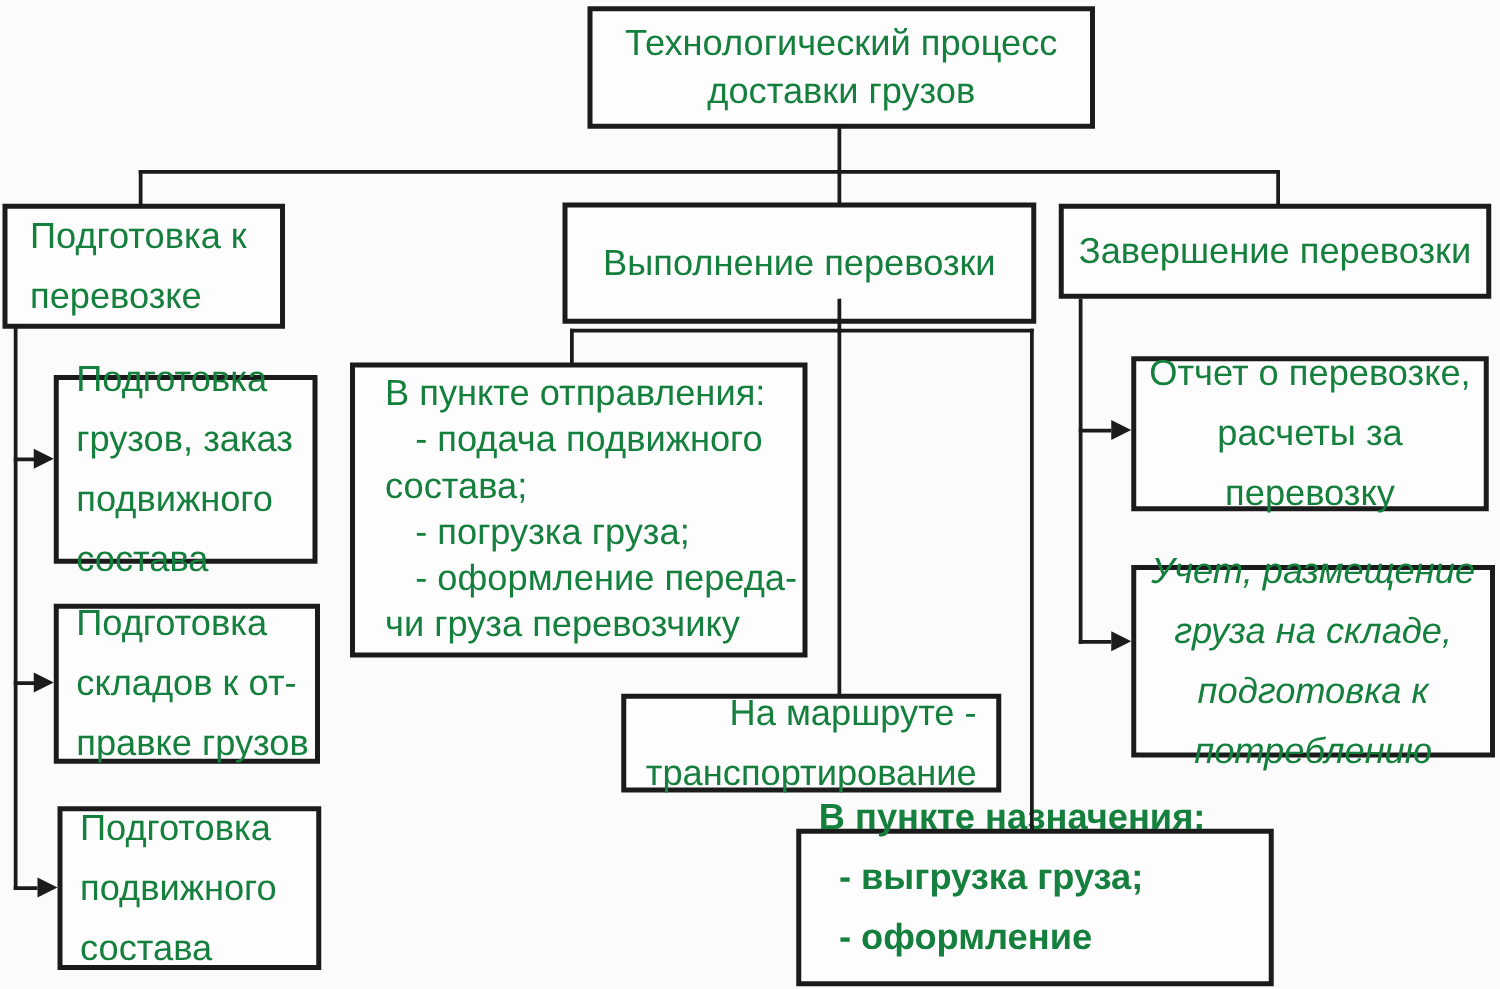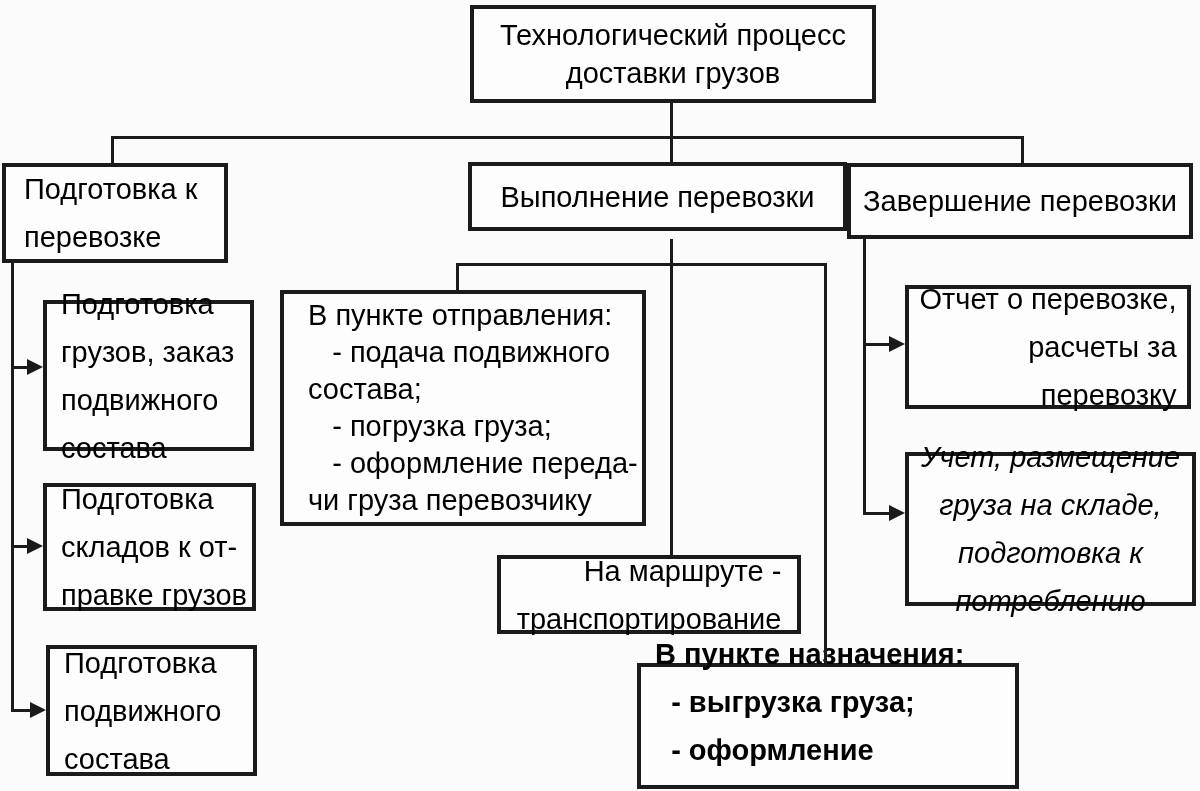--- a/index.html
+++ b/index.html
@@ -6,21 +6,21 @@
     margin: 0;
     padding: 0;
     background: #fbfbfb;
   }
   .canvas {
     position: relative;
     width: 1200px;
     height: 791px;
     background: #fbfbfb;
     font-family: "Liberation Sans", "DejaVu Sans", sans-serif;
-    color: #000000;
+    color: #15803d;
     overflow: hidden;
   }
   .box {
     position: absolute;
     box-sizing: border-box;
     border: 4px solid #1b1b1b;
     background: #fdfdfd;
     display: flex;
     align-items: center;
     font-size: 29px;
@@ -53,21 +53,21 @@
 <body>
 
 <div class="canvas">
 
   <div class="box center" style="left:470px; top:5px; width:406px; height:98px; line-height:38px;">Технологический процесс
 доставки грузов</div>
 
   <div class="box left" style="left:2px; top:163px; width:226px; height:100px; padding-left:18px;">Подготовка к
 перевозке</div>
 
-  <div class="box center" style="left:450px; top:162px; width:379px; height:69px;margin-left:18px;">Выполнение перевозки</div>
+  <div class="box center" style="left:450px; top:162px; width:379px; height:97px;">Выполнение перевозки</div>
 
   <div class="box center" style="left:847px; top:163px; width:346px; height:76px;">Завершение перевозки</div>
 
   <div class="box left" style="left:43px; top:300px; width:211px; height:151px; padding-left:14px;">Подготовка
 грузов, заказ
 подвижного
 состава</div>
 
   <div class="box left" style="left:43px; top:483px; width:213px; height:128px; padding-left:14px;">Подготовка
 складов к от-
@@ -84,21 +84,21 @@
    - оформление переда-
 чи груза перевозчику</div>
 
   <div class="box center" style="left:497px; top:555px; width:304px; height:79px;text-align:right;">На маршруте -
 транспортирование</div>
 
   <div class="box left" style="left:637px; top:663px; width:382px; height:126px; padding-left:14px;font-weight:bold;">В пункте назначения:
   - выгрузка груза;
   - оформление передачи</div>
 
-  <div class="box center" style="left:905px; top:285px; width:286px; height:124px;text-align:right;">Отчет о перевозке,
+  <div class="box center" style="left:905px; top:285px; width:286px; height:124px;">Отчет о перевозке,
 расчеты за
 перевозку</div>
 
   <div class="box center" style="left:905px; top:452px; width:291px; height:154px;font-style:italic;">Учет, размещение
 груза на складе,
 подготовка к
 потреблению</div>
 
   <div class="line" style="left:670px; top:101px; width:3px; height:38px;"></div>
   <div class="line" style="left:111px; top:136px; width:913px; height:3px;"></div>

